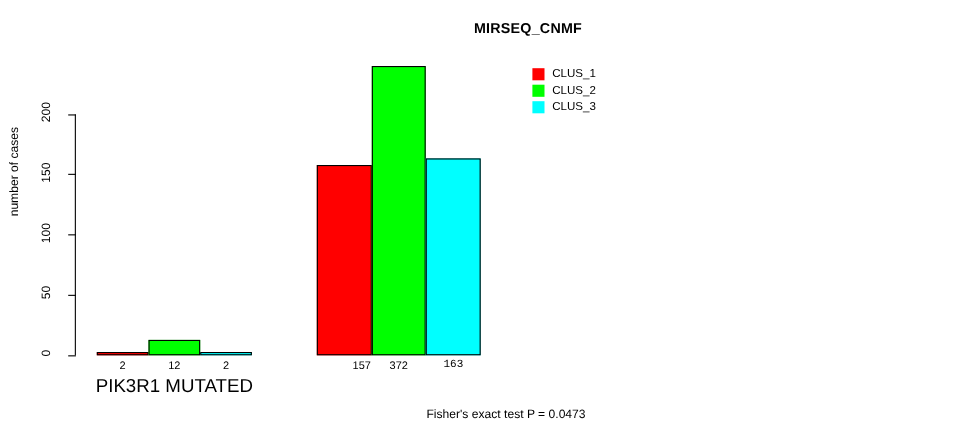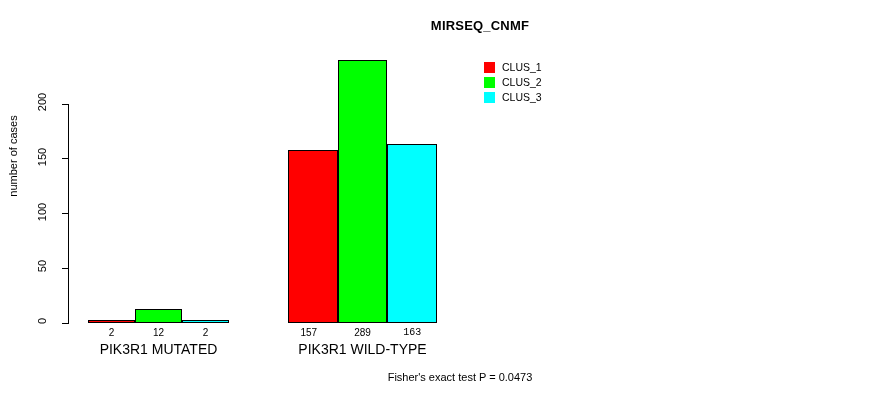--- a/index.html
+++ b/index.html
@@ -88,21 +88,21 @@
   .bar-value {
     top: 327px;
     font-size: 10px;
     text-align: center;
     white-space: nowrap;
   }
 
   
   .group-label {
     top: 341px;
-    font-size: 14px;
+    font-size: 17px;
     text-align: center;
     white-space: nowrap;
   }
 
   
   #legend {
     left: 484px;
     top: 60px;
     font-size: 10.5px;
   }
@@ -162,28 +162,27 @@
       <div class="abs bar" style="left: 182px; width: 47px; height: 3.19px; background: rgb(0, 255, 255);"></div>
       <div class="abs bar" style="left: 288px; width: 49.6667px; height: 172.915px; background: rgb(255, 0, 0);"></div>
       <div class="abs bar" style="left: 337.667px; width: 49.6667px; height: 262.705px; background: rgb(0, 255, 0);"></div>
       <div class="abs bar" style="left: 387.333px; width: 49.6667px; height: 179.485px; background: rgb(0, 255, 255);"></div>
     </div>
 
   <div class="abs" id="values-layer" style="left:0;top:0;width:890px;height:400px;">
       <div class="abs bar-value" style="left: 88px; width: 47px;">2</div>
       <div class="abs bar-value" style="left: 135px; width: 47px;">12</div>
       <div class="abs bar-value" style="left: 182px; width: 47px;">2</div>
-      <div class="abs bar-value" style="left: 284px; width: 49.6667px;">157</div>
-      <div class="abs bar-value" style="left: 337.667px; width: 49.6667px;">289</div>
+      <div class="abs bar-value" style="left: 304px; width: 49.6667px;">157</div>
+      <div class="abs bar-value" style="left: 337.667px; width: 49.6667px;">372</div>
       <div class="abs bar-value" style="left: 387.333px; width: 49.6667px; font-family: Liberation Mono, monospace;">163</div>
     </div>
 
   <div class="abs" id="groups-layer" style="left:0;top:0;width:890px;height:400px;">
       <div class="abs group-label" style="left: 28px; width: 261px;">PIK3R1 MUTATED</div>
-      <div class="abs group-label" style="left: 228px; width: 269px;">PIK3R1 WILD-TYPE</div>
     </div>
 
   <div class="abs" id="legend">
       <div class="legend-row">
         <span class="legend-swatch" style="background: rgb(255, 0, 0);"></span>
         <span class="legend-text">CLUS_1</span>
       </div>
       <div class="legend-row">
         <span class="legend-swatch" style="background: rgb(0, 255, 0);"></span>
         <span class="legend-text">CLUS_2</span>

